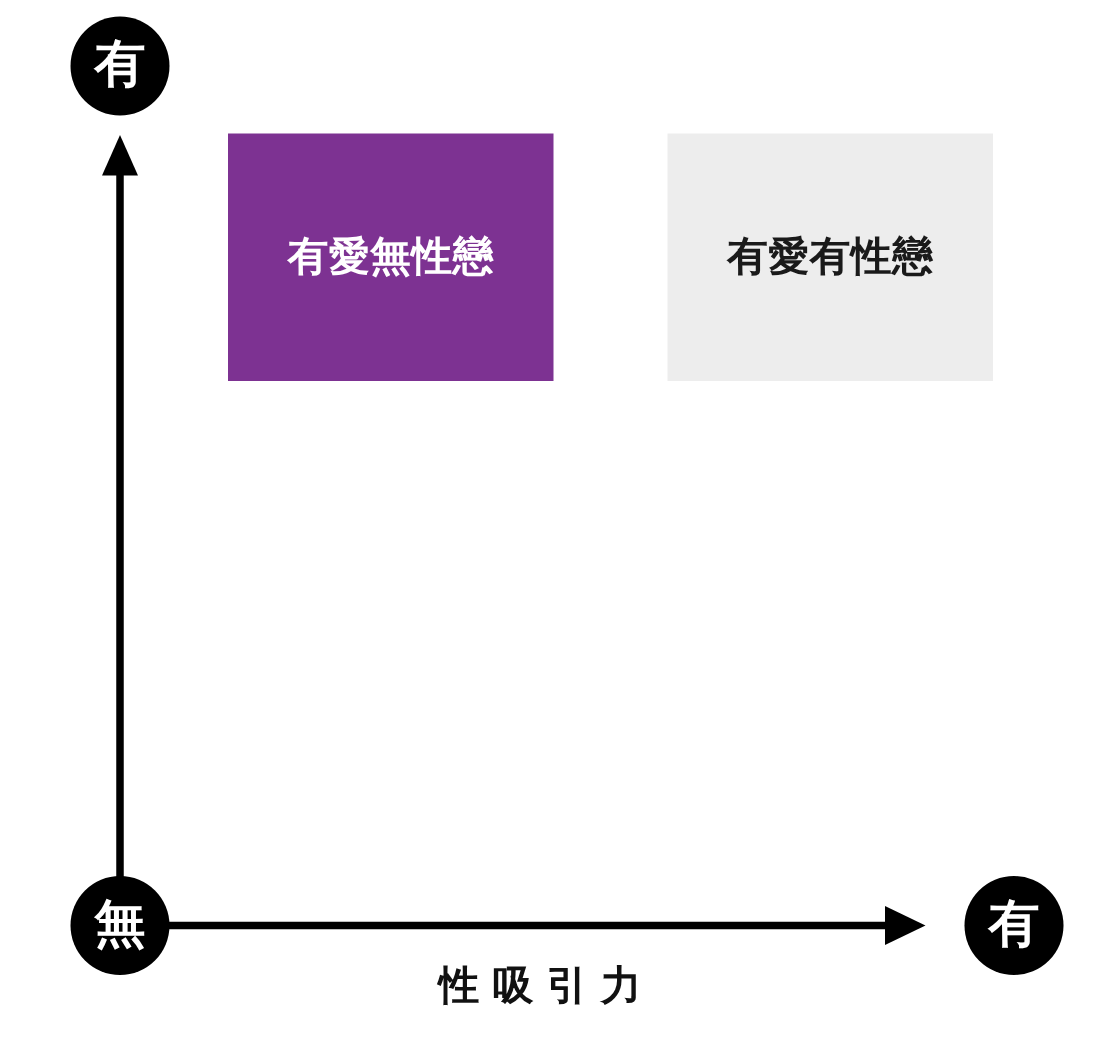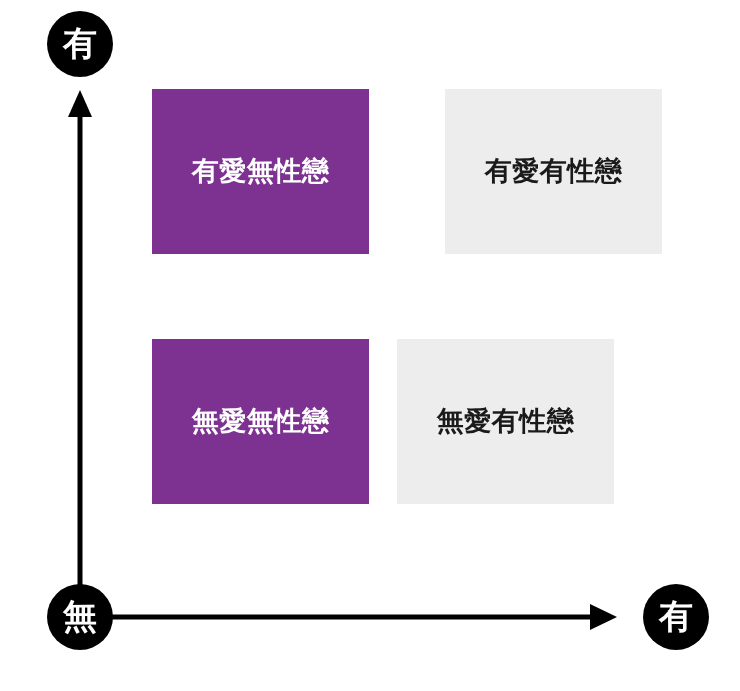--- a/index.html
+++ b/index.html
@@ -150,23 +150,18 @@
   </div>
 
   <div class="quad" id="quad-tl" style="background: rgb(125, 50, 146);">
     <span class="quad-label" style="color: rgb(255, 255, 255);">有愛無性戀</span>
   </div>
 
   <div class="quad" id="quad-tr" style="background: rgb(237, 237, 237);">
     <span class="quad-label" style="color: rgb(26, 26, 26);">有愛有性戀</span>
   </div>
 
-  <div class="quad" id="quad-bl" style="background: rgb(125, 50, 146);">
-    <span class="quad-label" style="color: rgb(255, 255, 255);">無愛無性戀</span>
-  </div>
-
-  <div class="quad" id="quad-br" style="background: rgb(237, 237, 237);">
-    <span class="quad-label" style="color: rgb(26, 26, 26);">無愛有性戀</span>
-  </div>
 
 
+
+  <div id="x-axis-title">性吸引力</div>
 
 </div>
 
 </body></html>

